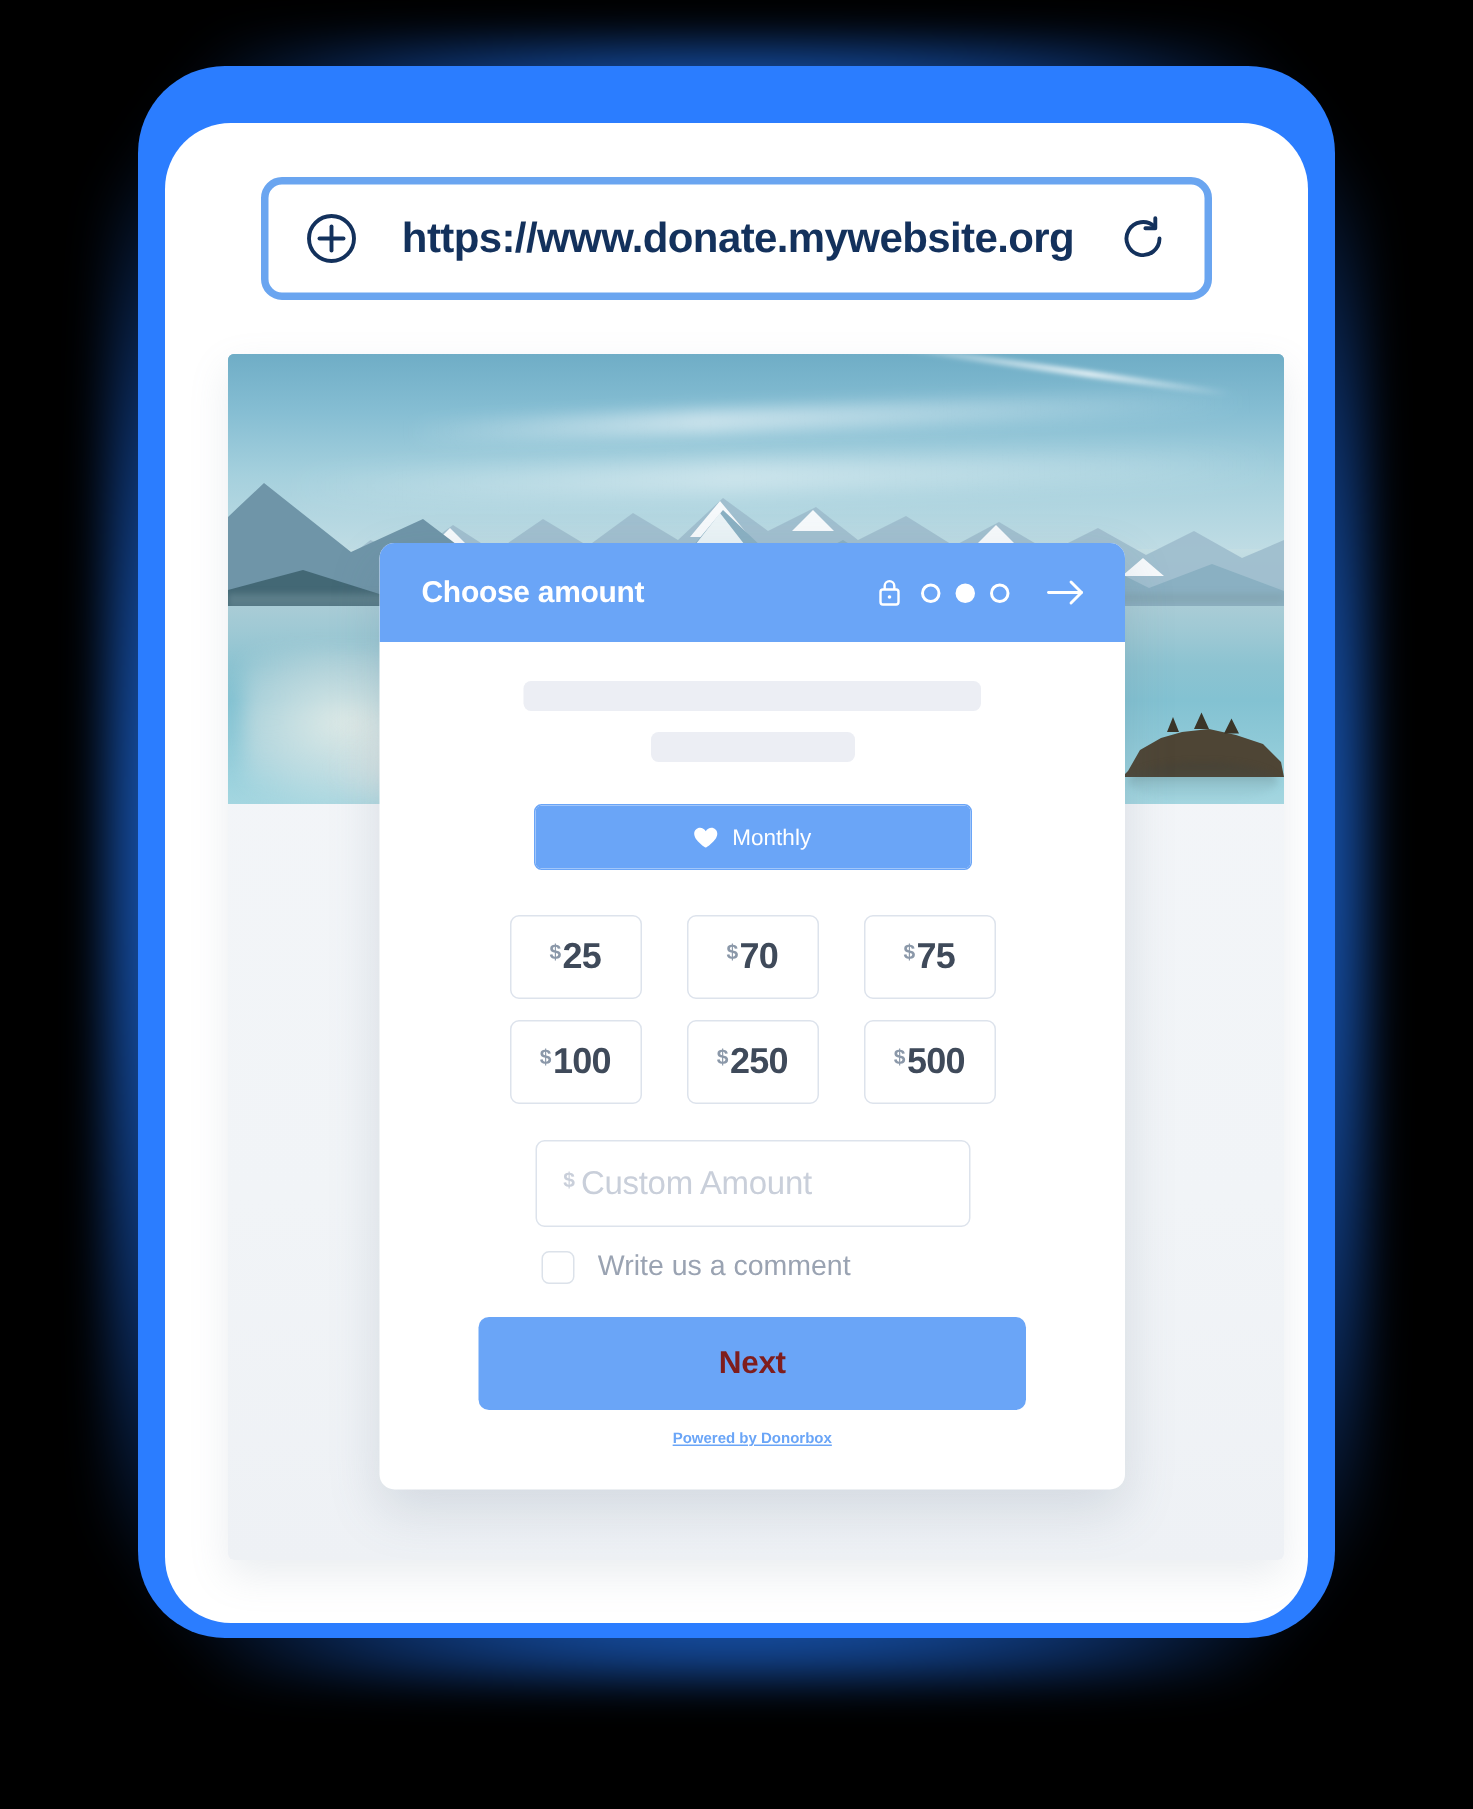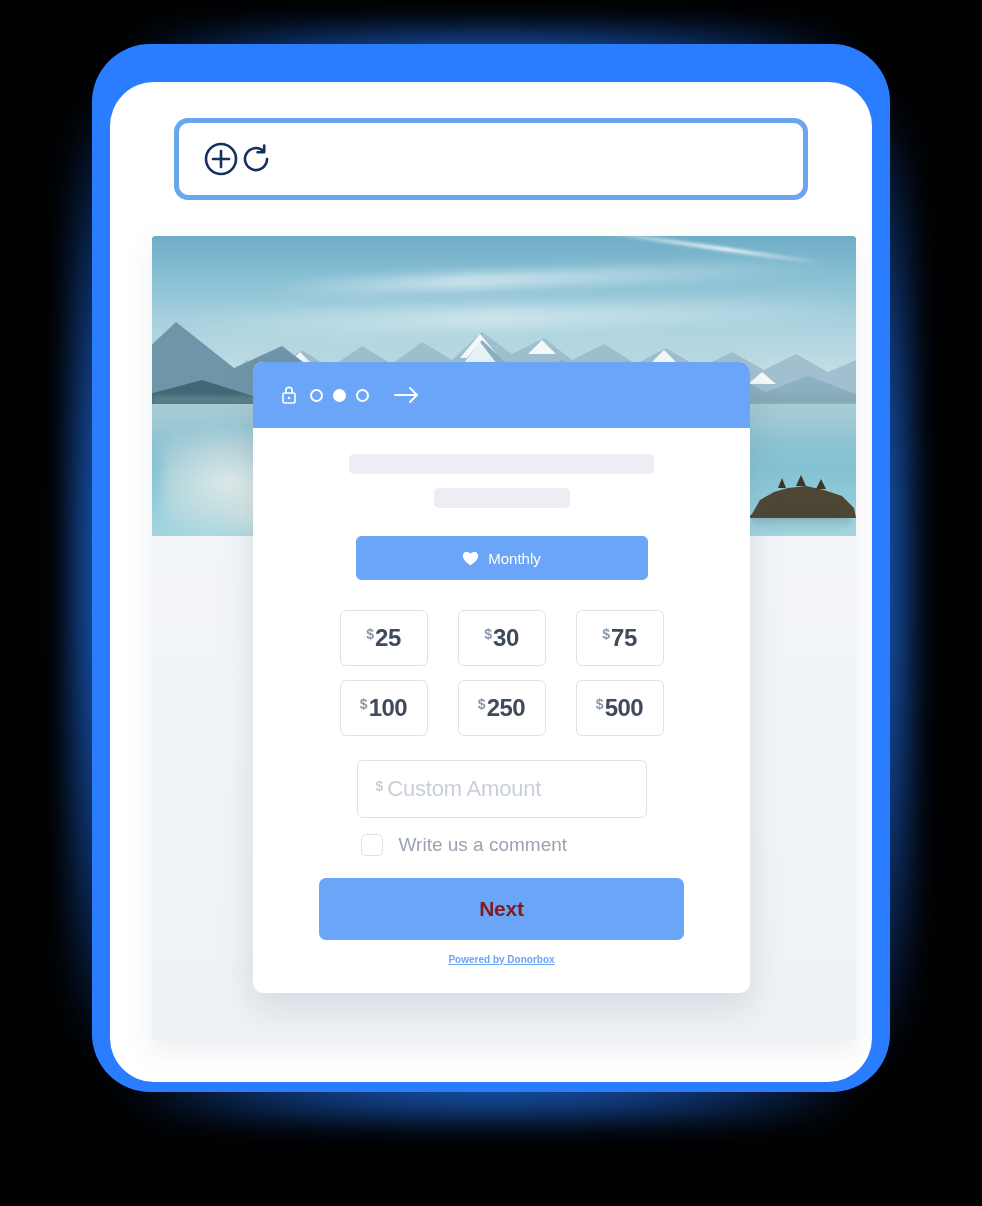--- a/index.html
+++ b/index.html
@@ -387,20 +387,21 @@
   <div class="browser-card">
 
     <div class="urlbar">
       <span class="url-plus">
         <svg width="36" height="36" viewBox="0 0 36 36">
           <circle cx="18" cy="18" r="15" fill="none" stroke="#13315c" stroke-width="2.6"></circle>
           <line x1="18" y1="10" x2="18" y2="26" stroke="#13315c" stroke-width="2.6" stroke-linecap="round"></line>
           <line x1="10" y1="18" x2="26" y2="18" stroke="#13315c" stroke-width="2.6" stroke-linecap="round"></line>
         </svg>
       </span>
+      <span class="url-text">https://www.donate.mywebsite.org</span>
       <span class="url-reload">
         <svg width="34" height="34" viewBox="0 0 34 34">
           <path d="M28 17a11 11 0 1 1-3.3-7.8" fill="none" stroke="#13315c" stroke-width="2.6" stroke-linecap="round"></path>
           <path d="M25.2 3.5 L25.2 10.2 L18.6 10.2" fill="none" stroke="#13315c" stroke-width="2.6" stroke-linecap="round" stroke-linejoin="round"></path>
         </svg>
       </span>
     </div>
 
     <div class="page">
 
@@ -433,20 +434,21 @@
         <svg class="hero-island" viewBox="0 0 108 52" preserveAspectRatio="none">
           <path d="M4,48 L12,34 L26,26 L40,22 L58,20 L76,24 L94,30 L106,42 L108,52 L0,52 Z" fill="#4e4535"></path>
           <path d="M30,22 L34,12 L38,22 Z M48,20 L53,9 L58,20 Z M68,23 L73,13 L78,23 Z" fill="#3b3528"></path>
         </svg>
         <div class="hero-island-reflect"></div>
       </div>
 
       <div class="modal">
 
         <div class="modal-header">
+          <span class="modal-title">Choose amount</span>
 
           <span class="header-icons">
             <span class="lock-icon">
               <svg width="16" height="18" viewBox="0 0 16 18">
                 <rect x="2" y="7" width="12" height="10" rx="1.6" fill="none" stroke="#ffffff" stroke-width="1.6"></rect>
                 <path d="M4.8,7 V4.6 a3.2,3.2 0 0 1 6.4,0 V7" fill="none" stroke="#ffffff" stroke-width="1.6"></path>
                 <circle cx="8" cy="12" r="1.2" fill="#ffffff"></circle>
               </svg>
             </span>
 
@@ -483,21 +485,21 @@
             </div>
           </div>
 
           <div class="amount-grid">
             <div class="amount-btn">
               <span class="cur">$</span>
               <span class="val">25</span>
             </div>
             <div class="amount-btn">
               <span class="cur">$</span>
-              <span class="val">30</span>
+              <span class="val">70</span>
             </div>
             <div class="amount-btn">
               <span class="cur">$</span>
               <span class="val">75</span>
             </div>
             <div class="amount-btn">
               <span class="cur">$</span>
               <span class="val">100</span>
             </div>
             <div class="amount-btn">

